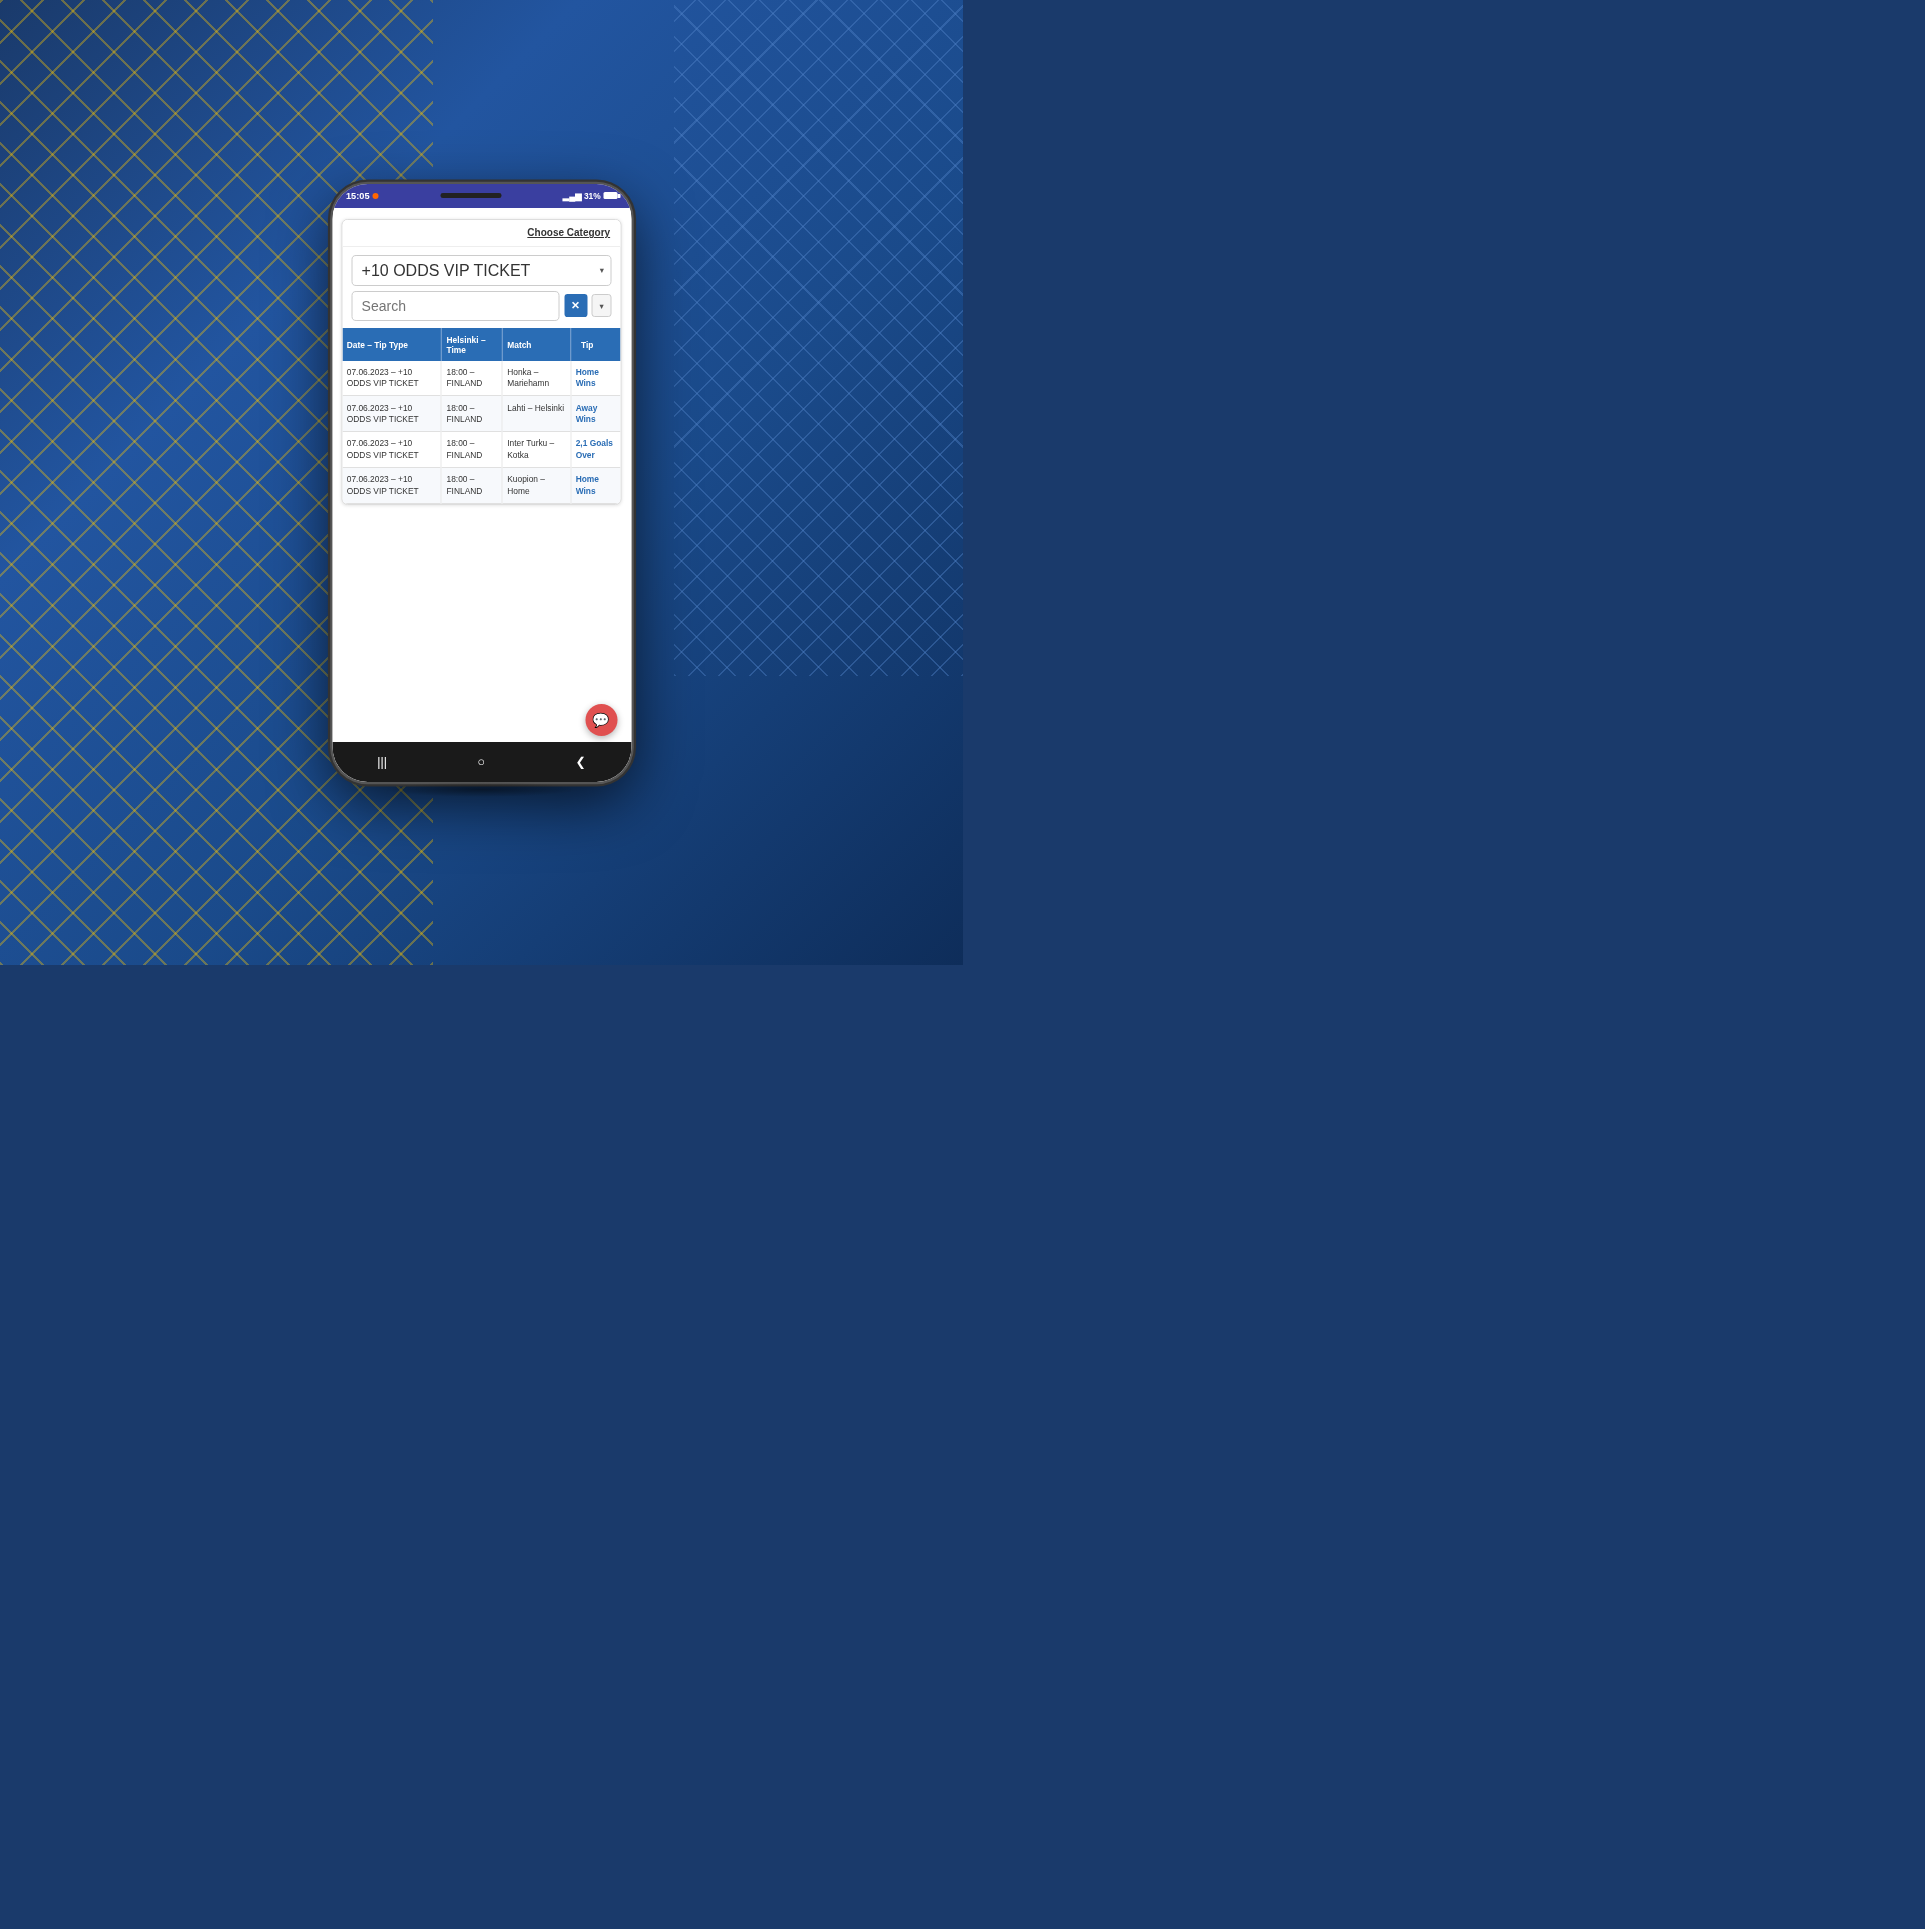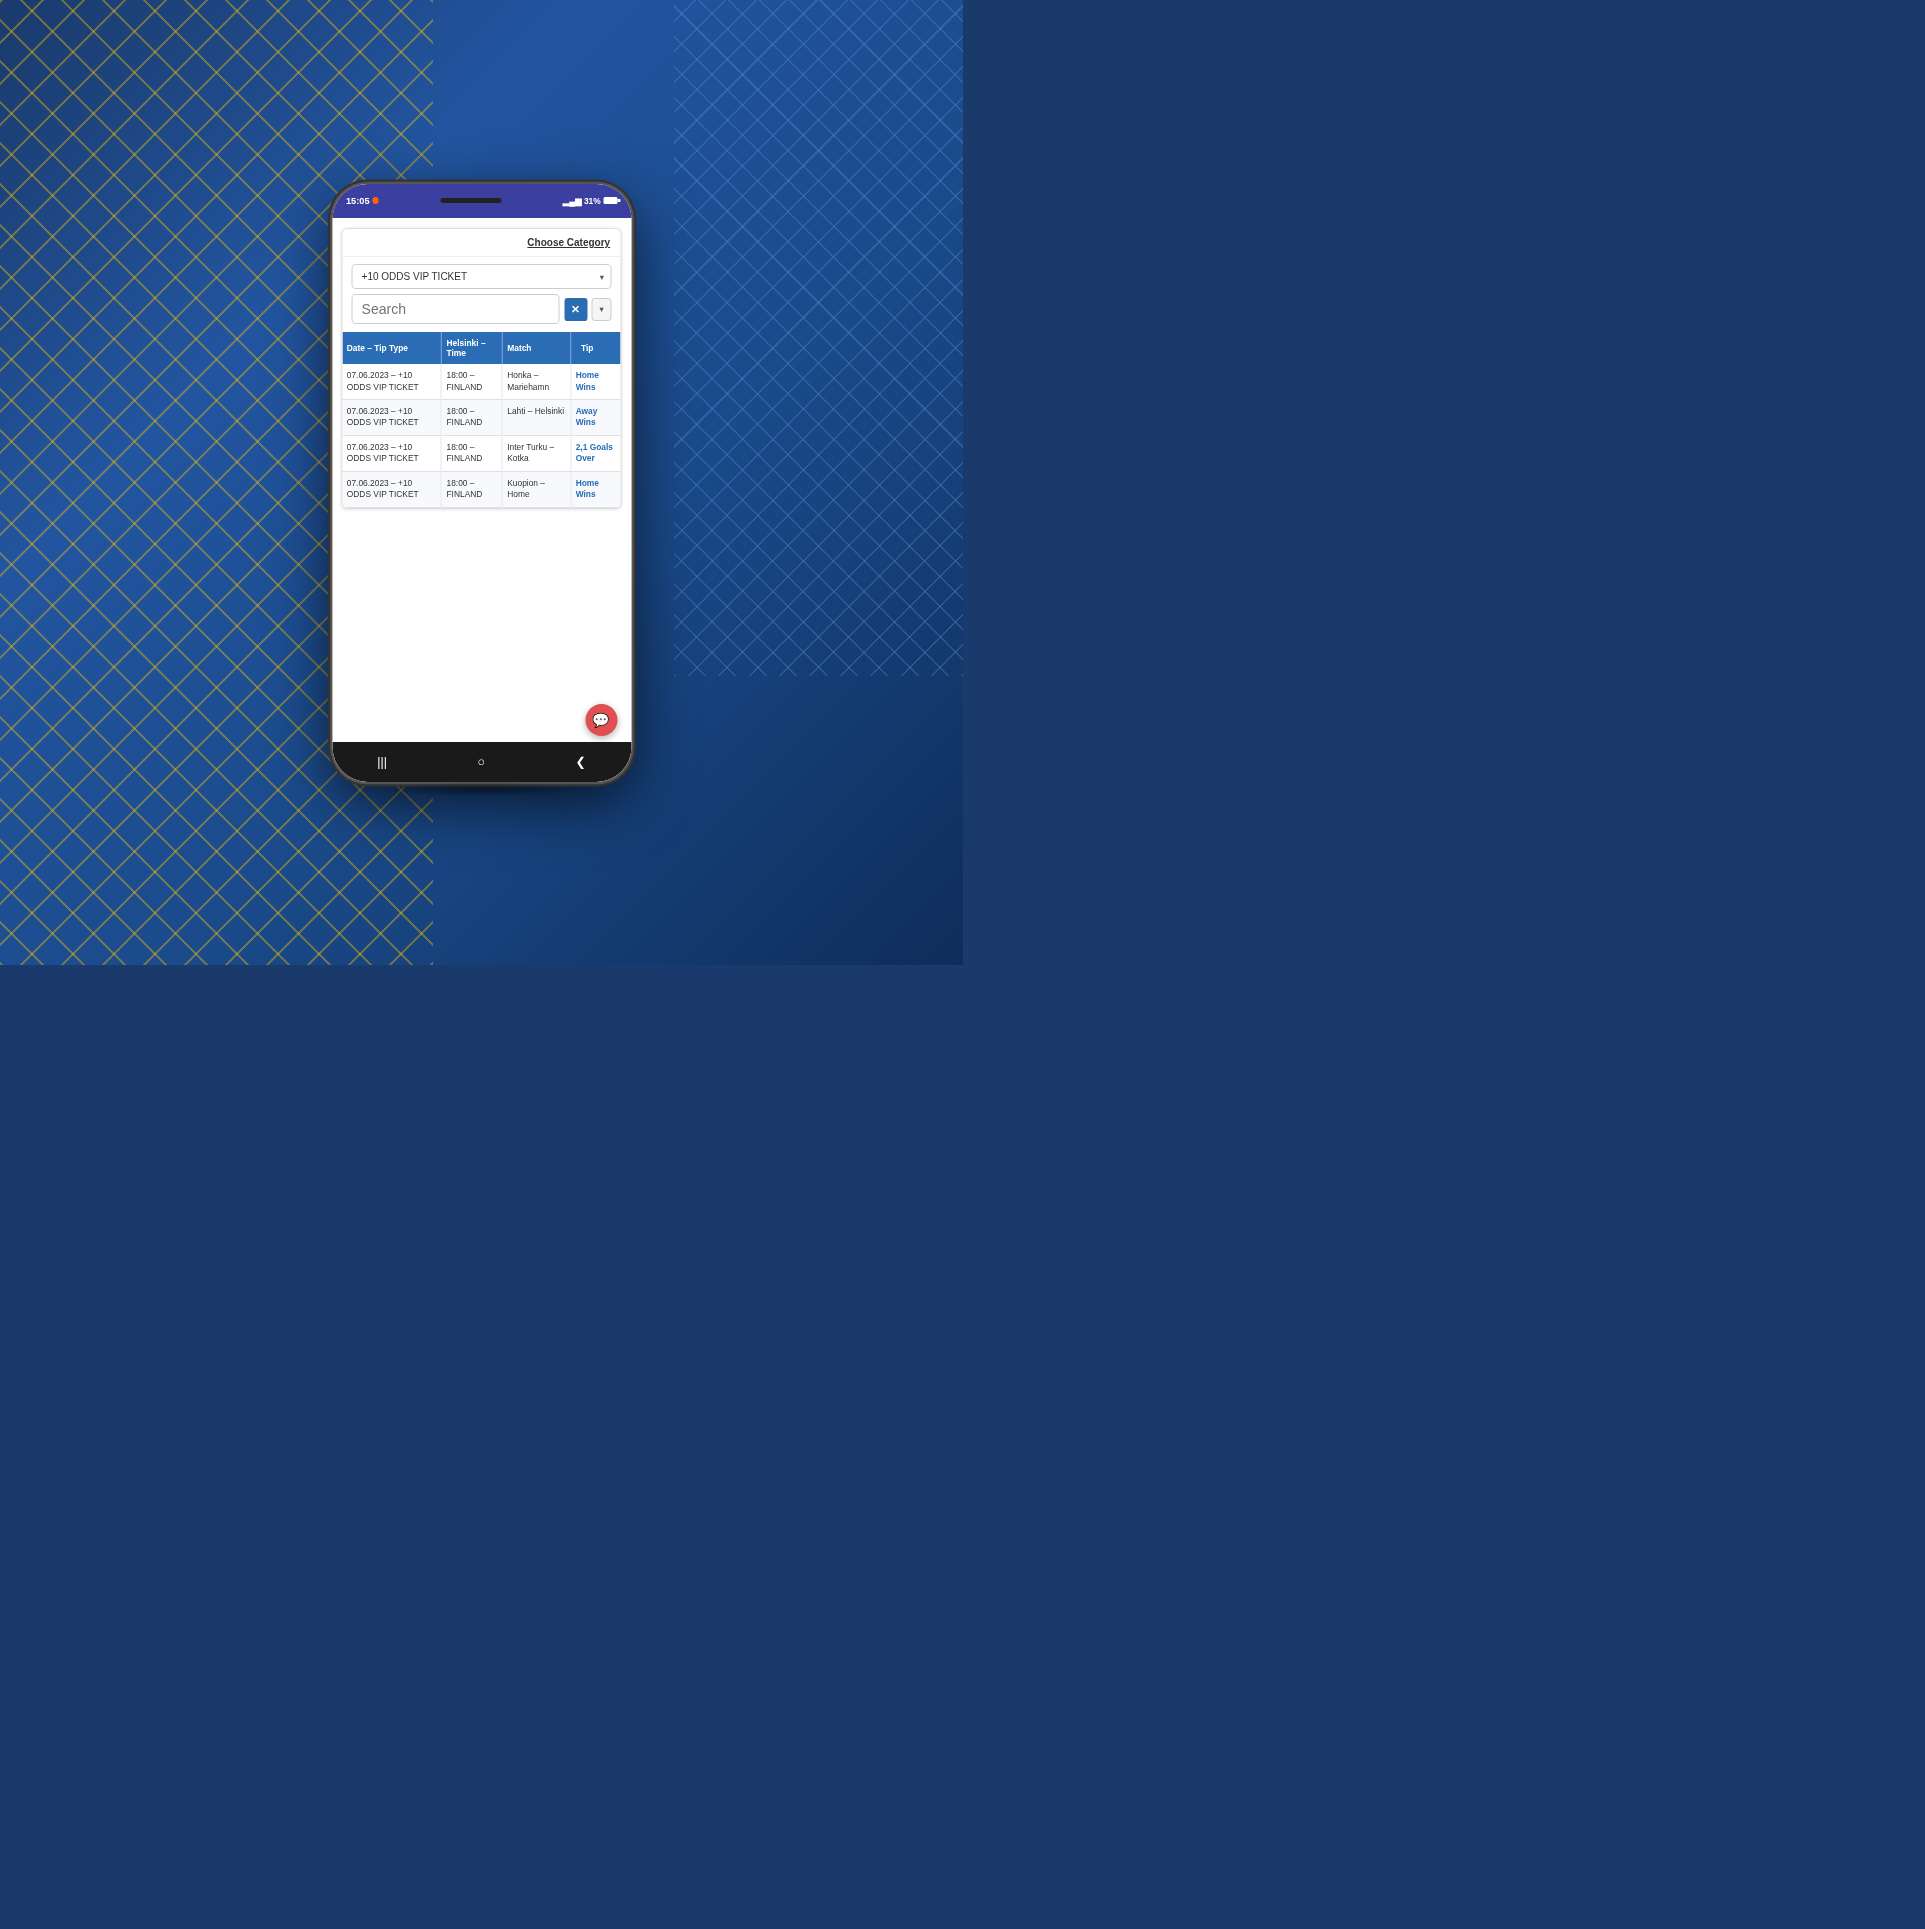--- a/index.html
+++ b/index.html
@@ -81,21 +81,21 @@
       flex-direction: column;
     }
 
     
     .status-bar {
       background: #3a3fa0;
       height: 24.5px;
       display: flex;
       align-items: center;
       justify-content: space-between;
-      padding: 17px 14px;
+      padding: 8px 14px;
       flex-shrink: 0;
       border-radius: 35px 35px 0 0;
       gap: 18px;
     }
 
     .status-left {
       display: flex;
       align-items: center;
       gap: 3.1px;
       color: white;
@@ -179,21 +179,21 @@
     .dropdown-wrapper {
       position: relative;
       margin: 0 9.2px 0 9.2px;
     }
 
     .dropdown {
       width: 100%;
       padding: 6.1px 28px 6.1px 9.2px;
       border: 0.8px solid #ccc;
       border-radius: 4.6px;
-      font-size: 10px;
+      font-size: 16px;
       color: #333;
       appearance: none;
       background: white;
       cursor: pointer;
     }
 
     .dropdown-arrow {
       position: absolute;
       right: 7.7px;
       top: 50%;

